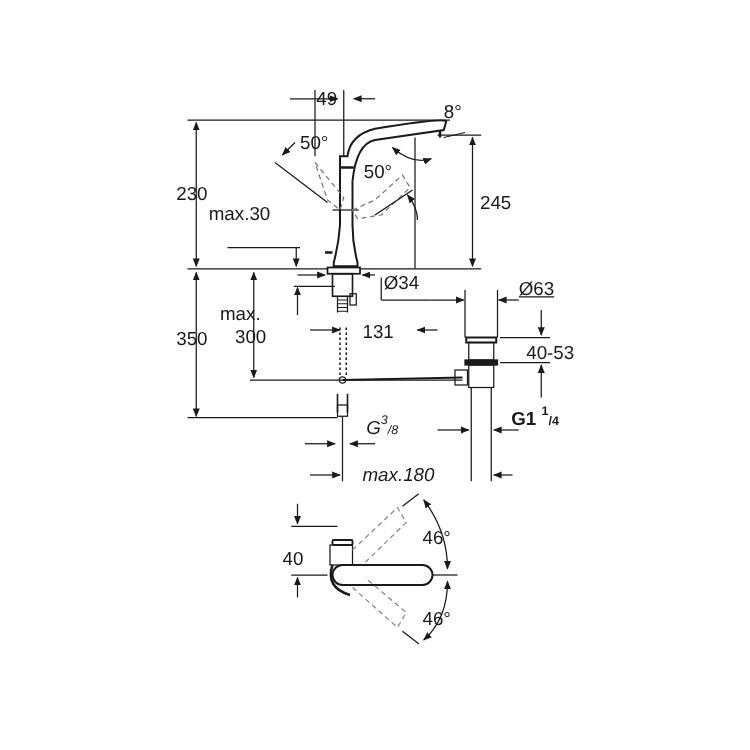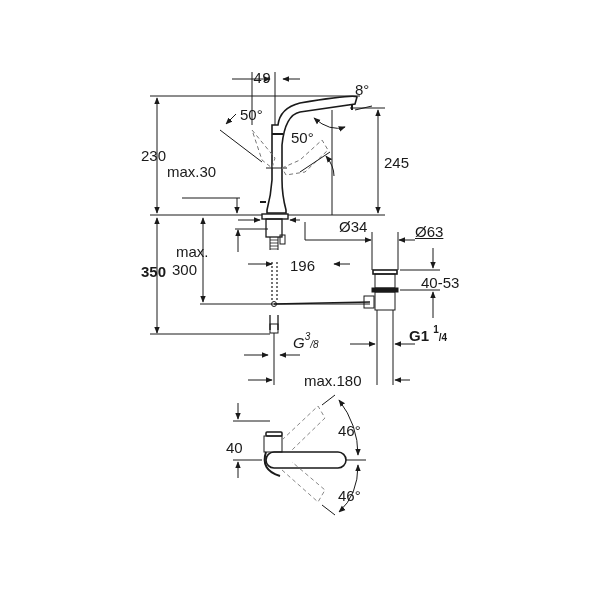--- a/index.html
+++ b/index.html
@@ -132,32 +132,32 @@
       <line x1="238" y1="478" x2="238" y2="462" marker-end="url(#ar)"></line>
       <line x1="346" y1="460" x2="366" y2="460"></line>
       <line x1="322" y1="405" x2="335" y2="395"></line>
       <line x1="322" y1="505" x2="335" y2="515"></line>
       <path d="M339,400 Q358,425 358,455" marker-start="url(#ar)" marker-end="url(#ar)"></path>
       <path d="M358,465 Q358,495 339,512" marker-start="url(#ar)" marker-end="url(#ar)"></path>
     </g>
   </g>
 </svg>
 
-<span class="lbl" style="left:253px;top:72px;font-family:Liberation Mono, monospace;">49</span>
+<span class="lbl" style="left:253px;top:72px;">49</span>
 <span class="lbl" style="left:355px;top:82px;">8°</span>
 <span class="lbl" style="left:240px;top:107px;">50°</span>
 <span class="lbl" style="left:291px;top:130px;">50°</span>
 <span class="lbl" style="left:141px;top:148px;">230</span>
 <span class="lbl" style="left:384px;top:155px;">245</span>
 <span class="lbl" style="left:167px;top:164px;">max.30</span>
-<span class="lbl" style="left:307px;top:219px;margin-left:32px;">Ø34</span>
+<span class="lbl" style="left:307px;top:219px;">Ø34</span>
 <span class="lbl" style="left:176px;top:244px;">max.</span>
-<span class="lbl" style="left:172px;top:262px;">300</span>
-<span class="lbl" style="left:141px;top:264px;font-weight:bold;">350</span>
-<span class="lbl" style="left:290px;top:258px;">196</span>
+<span class="lbl" style="left:188px;top:262px;">300</span>
+<span class="lbl" style="left:141px;top:264px;">350</span>
+<span class="lbl" style="left:290px;top:258px;">131</span>
 <span class="lbl" style="left:415px;top:224px;text-decoration:underline;">Ø63</span>
 <span class="lbl" style="left:421px;top:275px;">40-53</span>
 <span class="lbl" style="left:293px;top:335px;font-style:italic;"><span>G</span><span class="sup">3</span><span class="sub">/8</span></span>
 <span class="lbl" style="left:409px;top:328px;font-weight:bold;"><span>G1</span> <span class="sup">1</span><span class="sub">/4</span></span>
-<span class="lbl" style="left:304px;top:373px;">max.180</span>
+<span class="lbl" style="left:290px;top:373px;font-style:italic;">max.180</span>
 <span class="lbl" style="left:226px;top:440px;">40</span>
 <span class="lbl" style="left:338px;top:423px;">46°</span>
 <span class="lbl" style="left:338px;top:488px;">46°</span>
 
 </body></html>

